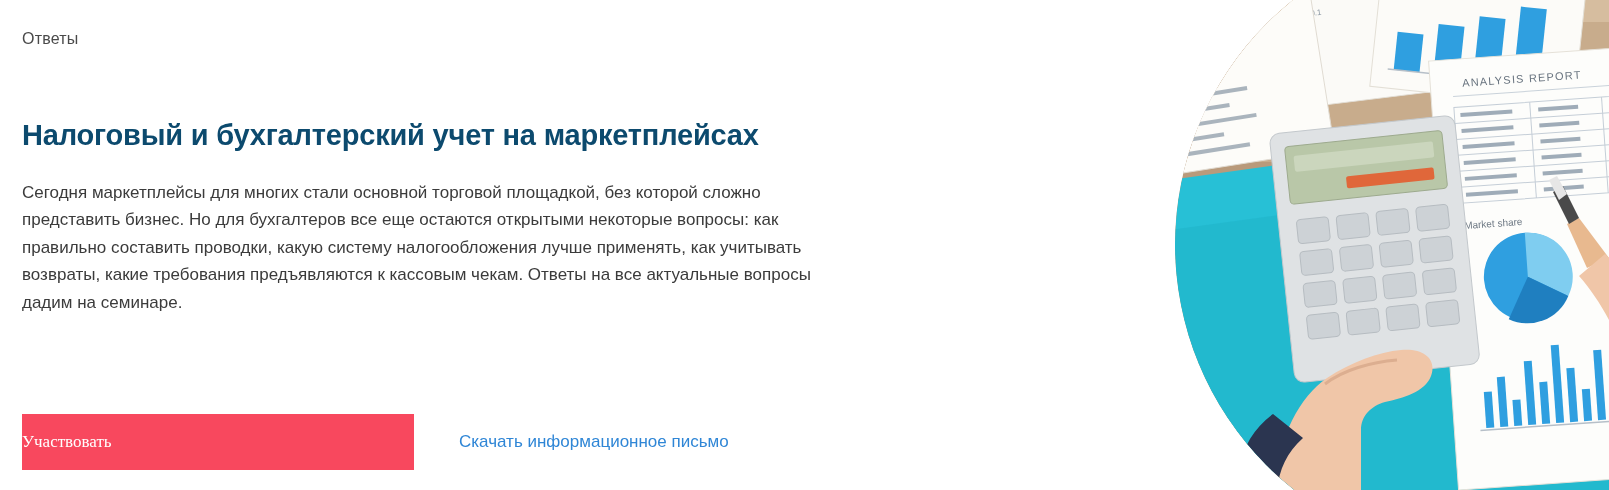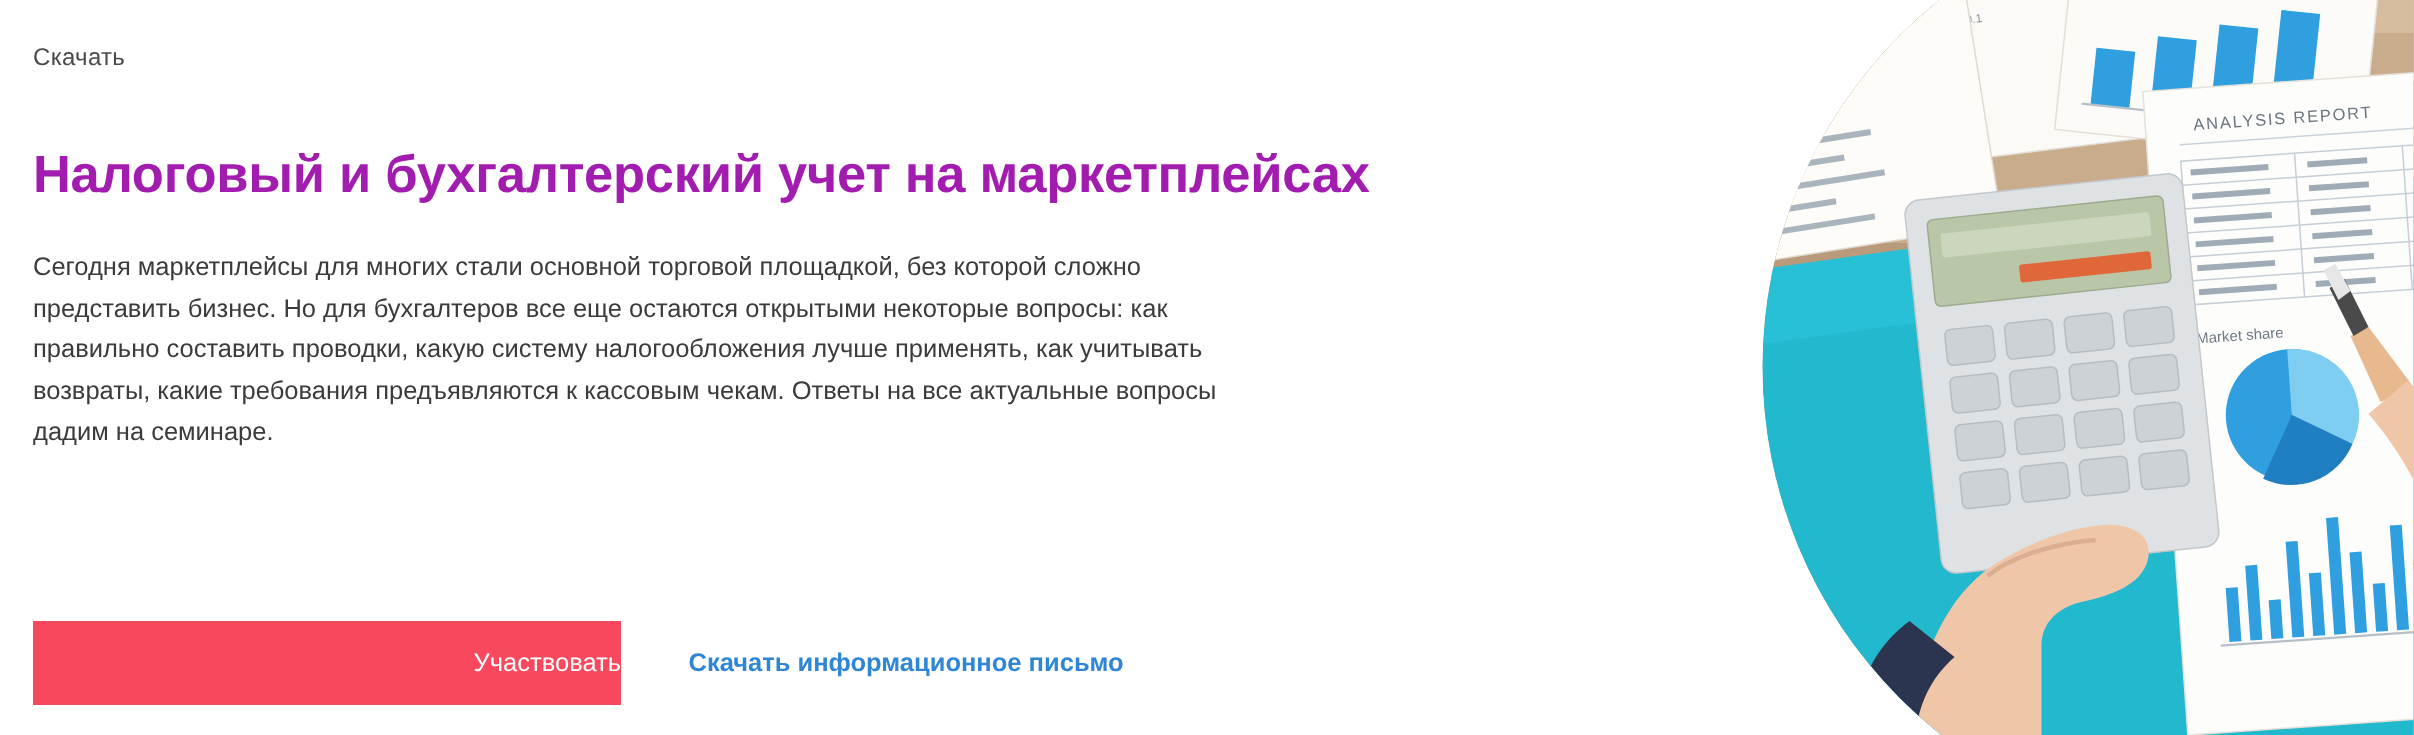--- a/index.html
+++ b/index.html
@@ -28,24 +28,24 @@
     width: 980px;
     height: 490px;
   }
   .eyebrow {
     font-size: 16px;
     color: #4a4a4a;
     margin-top: 30px;
     letter-spacing: 0.2px;
   }
   .title {
-    font-size: 35px;
+    font-size: 29px;
     font-weight: bold;
-    color: #a21caf;
-    margin-top: 48px;
+    color: #0c4a6e;
+    margin-top: 70px;
     line-height: 1.2;
     letter-spacing: -0.2px;
   }
   .lede {
     font-size: 17px;
     color: #3b3b3b;
     line-height: 1.62;
     margin-top: 26px;
     max-width: 790px;
   }
@@ -57,35 +57,34 @@
     top: 414px;
     display: flex;
     align-items: center;
   }
   .btn-primary {
     width: 392px;
     height: 56px;
     background: #f8485e;
     color: #ffffff;
     border: none;
-    font-family: Liberation Sans, sans-serif;
+    font-family: Liberation Serif, serif;
     font-size: 17px;
     line-height: 56px;
-    text-align: right;
+    text-align: left;
     cursor: pointer;
     padding: 0;
   }
   .link-secondary {
     margin-left: 45px;
     font-size: 17px;
     color: #2f86d6;
     text-decoration: none;
     cursor: pointer;
     white-space: nowrap;
-    font-weight: bold;
   }
 
   
   .hero-media {
     position: absolute;
     left: 1175px;
     top: -68px;
     width: 625px;
     height: 625px;
     border-radius: 50%;
@@ -97,21 +96,21 @@
     width: 625px;
     height: 625px;
   }
 </style>
 </head>
 <body>
 
 <div class="page">
 
   <div class="content">
-    <div class="eyebrow">Скачать</div>
+    <div class="eyebrow">Ответы</div>
     <h1 class="title">Налоговый и бухгалтерский учет на маркетплейсах</h1>
     <p class="lede">Сегодня маркетплейсы для многих стали основной торговой площадкой, без которой сложно представить бизнес. Но для бухгалтеров все еще остаются открытыми некоторые вопросы: как правильно составить проводки, какую систему налогообложения лучше применять, как учитывать возвраты, какие требования предъявляются к кассовым чекам. Ответы на все актуальные вопросы дадим на семинаре.</p>
 
     <div class="cta-row">
       <button class="btn-primary">Участвовать</button>
       <a class="link-secondary">Скачать информационное письмо</a>
     </div>
   </div>
 
   <div class="hero-media">

